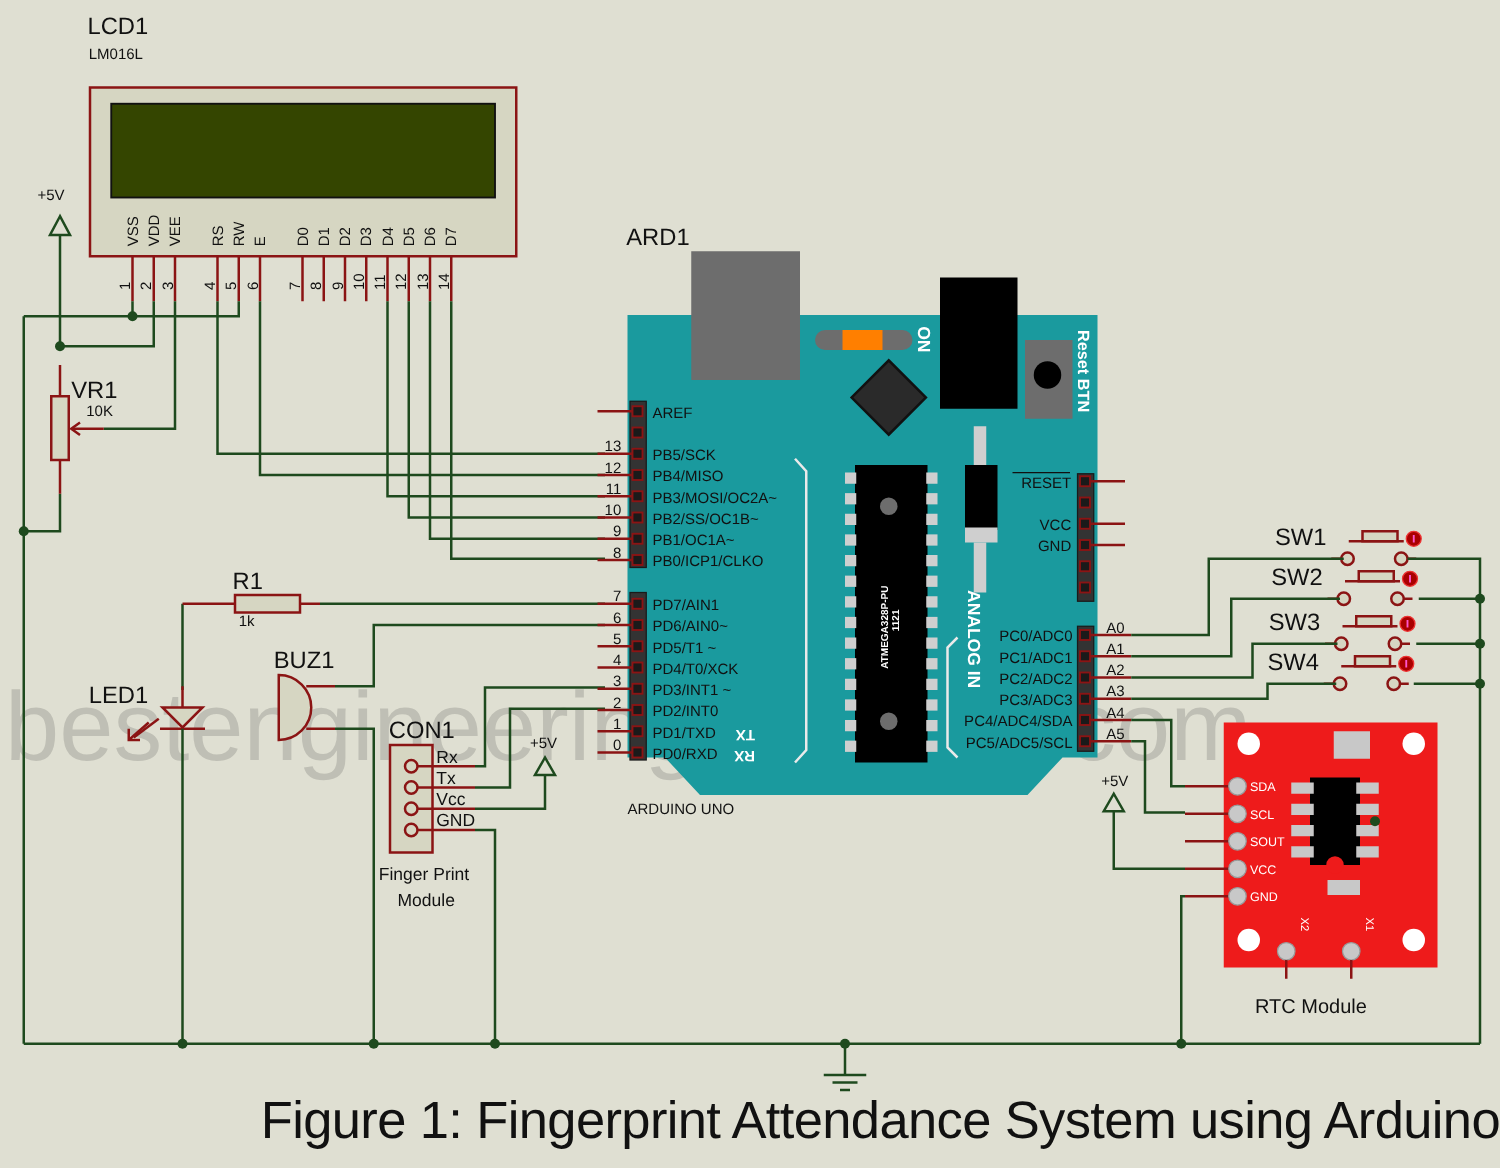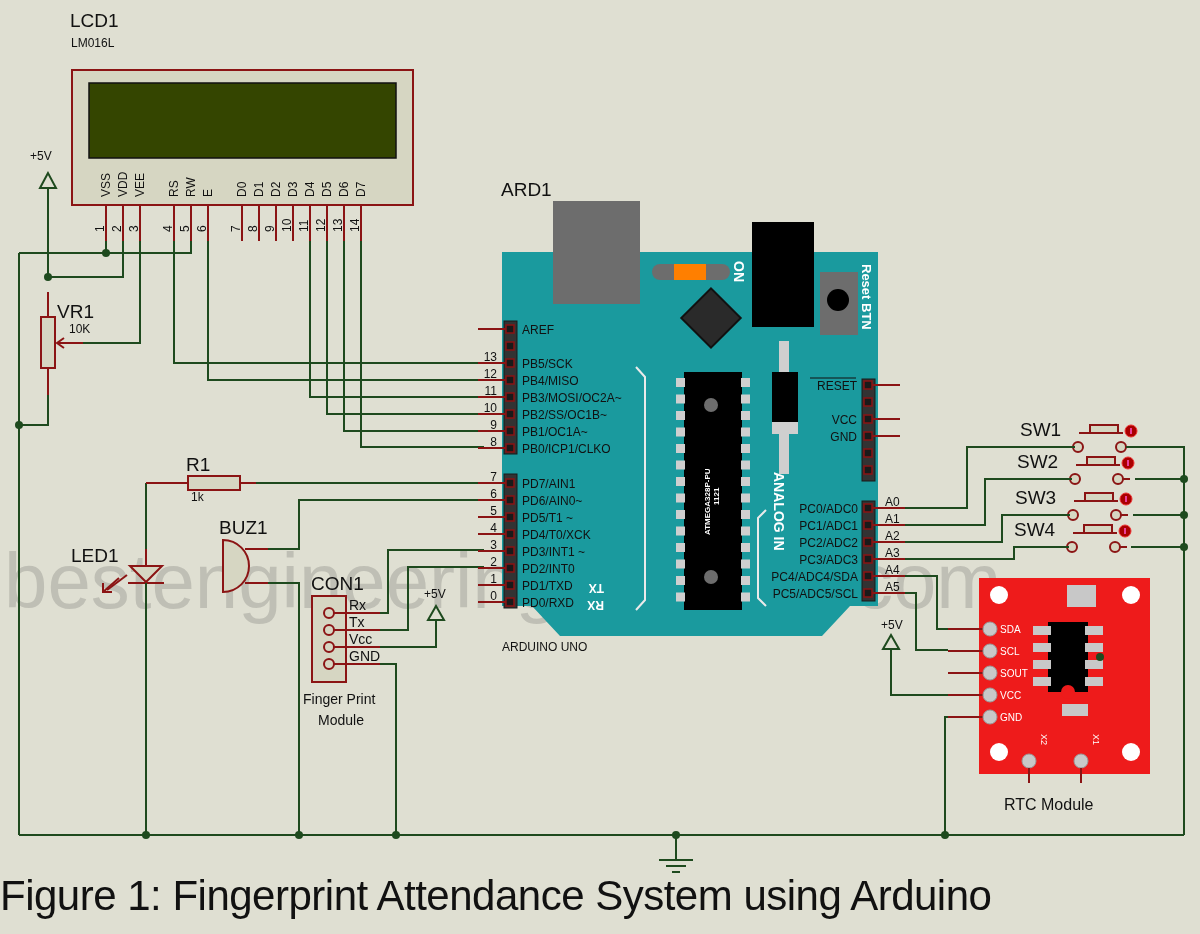--- a/index.html
+++ b/index.html
@@ -5,21 +5,21 @@
     html, body { margin: 0; padding: 0; }
     body { width: 1200px; height: 934px; background: #dfdfd2; overflow: hidden; position: relative;
            font-family: "Liberation Sans", sans-serif; }
     #schematic { position: absolute; left: 0; top: 0; }
     .lbl { font-family: "Liberation Sans", sans-serif; fill: #111; }
     .wm { font-family: "Liberation Sans", sans-serif; fill: #9a9a92; opacity: 0.45; }
     .wire { stroke: #1e4a1e; stroke-width: 2; fill: none; }
     .pin { stroke: #8b1414; stroke-width: 2; fill: none; }
     .hdr-sq { fill: #1a1a1a; stroke: #8b1414; stroke-width: 1.5; }
     .whitetxt { fill: #ffffff; font-family: "Liberation Sans", sans-serif; font-weight: bold; }
-    .caption { position: absolute; left: 0; width: 1200px; top: 872px; text-align: left;
+    .caption { position: absolute; left: 0; width: 1200px; top: 872px; text-align: right;
                font-family: "Liberation Sans", sans-serif; font-size: 42px; color: #111; letter-spacing: -0.5px; }
   </style>
 </head>
 <body>
 
 <svg id="schematic" width="1200" height="934" viewBox="0 0 1200 934" xmlns="http://www.w3.org/2000/svg">
 
   <text class="wm" x="4" y="608" font-size="78">bestengineeringprojects.com</text>
 
   <g>

